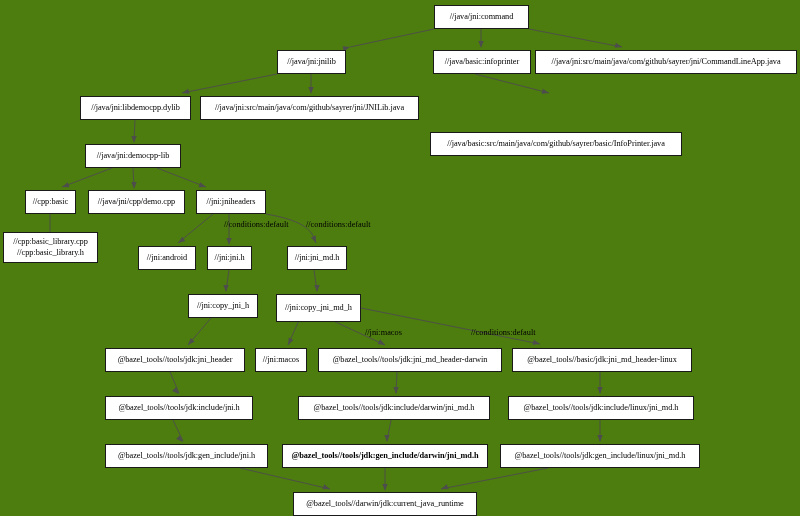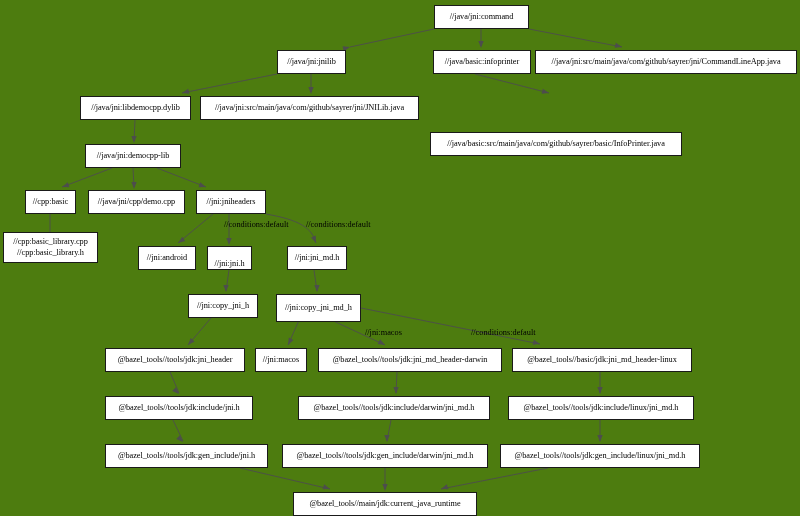--- a/index.html
+++ b/index.html
@@ -154,21 +154,21 @@
       <div class="node" style="left: 196px; top: 190px; width: 70px; height: 24px; border-color: rgb(26, 26, 26); color: rgb(0, 0, 0);">
         <span class="line">//jni:jniheaders</span>
       </div>
       <div class="node" style="left: 3px; top: 232px; width: 95px; height: 31px; border-color: rgb(26, 26, 26); color: rgb(0, 0, 0);">
         <span class="line">//cpp:basic_library.cpp</span>
         <span class="line">//cpp:basic_library.h</span>
       </div>
       <div class="node" style="left: 138px; top: 246px; width: 58px; height: 24px; border-color: rgb(26, 26, 26); color: rgb(0, 0, 0);">
         <span class="line">//jni:android</span>
       </div>
-      <div class="node" style="left: 207px; top: 246px; width: 45px; height: 24px; border-color: rgb(26, 26, 26); color: rgb(0, 0, 0); justify-content: flex-end;">
+      <div class="node" style="left: 207px; top: 246px; width: 45px; height: 24px; border-color: rgb(26, 26, 26); color: rgb(0, 0, 0);">
         <span class="line">//jni:jni.h</span>
       </div>
       <div class="node" style="left: 287px; top: 246px; width: 60px; height: 24px; border-color: rgb(26, 26, 26); color: rgb(0, 0, 0);">
         <span class="line">//jni:jni_md.h</span>
       </div>
       <div class="node" style="left: 188px; top: 294px; width: 70px; height: 24px; border-color: rgb(26, 26, 26); color: rgb(0, 0, 0);">
         <span class="line">//jni:copy_jni_h</span>
       </div>
       <div class="node" style="left: 276px; top: 294px; width: 85px; height: 28px; border-color: rgb(26, 26, 26); color: rgb(0, 0, 0);">
         <span class="line">//jni:copy_jni_md_h</span>
@@ -190,28 +190,28 @@
       </div>
       <div class="node" style="left: 298px; top: 396px; width: 192px; height: 24px; border-color: rgb(26, 26, 26); color: rgb(0, 0, 0);">
         <span class="line">@bazel_tools//tools/jdk:include/darwin/jni_md.h</span>
       </div>
       <div class="node" style="left: 508px; top: 396px; width: 186px; height: 24px; border-color: rgb(26, 26, 26); color: rgb(0, 0, 0);">
         <span class="line">@bazel_tools//tools/jdk:include/linux/jni_md.h</span>
       </div>
       <div class="node" style="left: 105px; top: 444px; width: 163px; height: 24px; border-color: rgb(26, 26, 26); color: rgb(0, 0, 0);">
         <span class="line">@bazel_tools//tools/jdk:gen_include/jni.h</span>
       </div>
-      <div class="node" style="left: 282px; top: 444px; width: 206px; height: 24px; border-color: rgb(26, 26, 26); color: rgb(0, 0, 0);">
+      <div class="node" style="left: 282px; top: 444px; width: 206px; height: 24px; border-color: rgb(26, 26, 26); color: rgb(0, 0, 0); font-weight: bold;">
         <span class="line">@bazel_tools//tools/jdk:gen_include/darwin/jni_md.h</span>
       </div>
       <div class="node" style="left: 500px; top: 444px; width: 200px; height: 24px; border-color: rgb(26, 26, 26); color: rgb(0, 0, 0);">
         <span class="line">@bazel_tools//tools/jdk:gen_include/linux/jni_md.h</span>
       </div>
       <div class="node" style="left: 293px; top: 492px; width: 184px; height: 24px; border-color: rgb(26, 26, 26); color: rgb(0, 0, 0);">
-        <span class="line">@bazel_tools//main/jdk:current_java_runtime</span>
+        <span class="line">@bazel_tools//darwin/jdk:current_java_runtime</span>
       </div>
     </div>
   <div id="label-layer">
       <div class="edge-label" style="left: 224px; top: 220px; color: rgb(0, 0, 0);">//conditions:default</div>
       <div class="edge-label" style="left: 306px; top: 220px; color: rgb(0, 0, 0);">//conditions:default</div>
       <div class="edge-label" style="left: 365px; top: 328px; color: rgb(0, 0, 0);">//jni:macos</div>
       <div class="edge-label" style="left: 471px; top: 328px; color: rgb(0, 0, 0);">//conditions:default</div>
     </div>
 </div>
 

